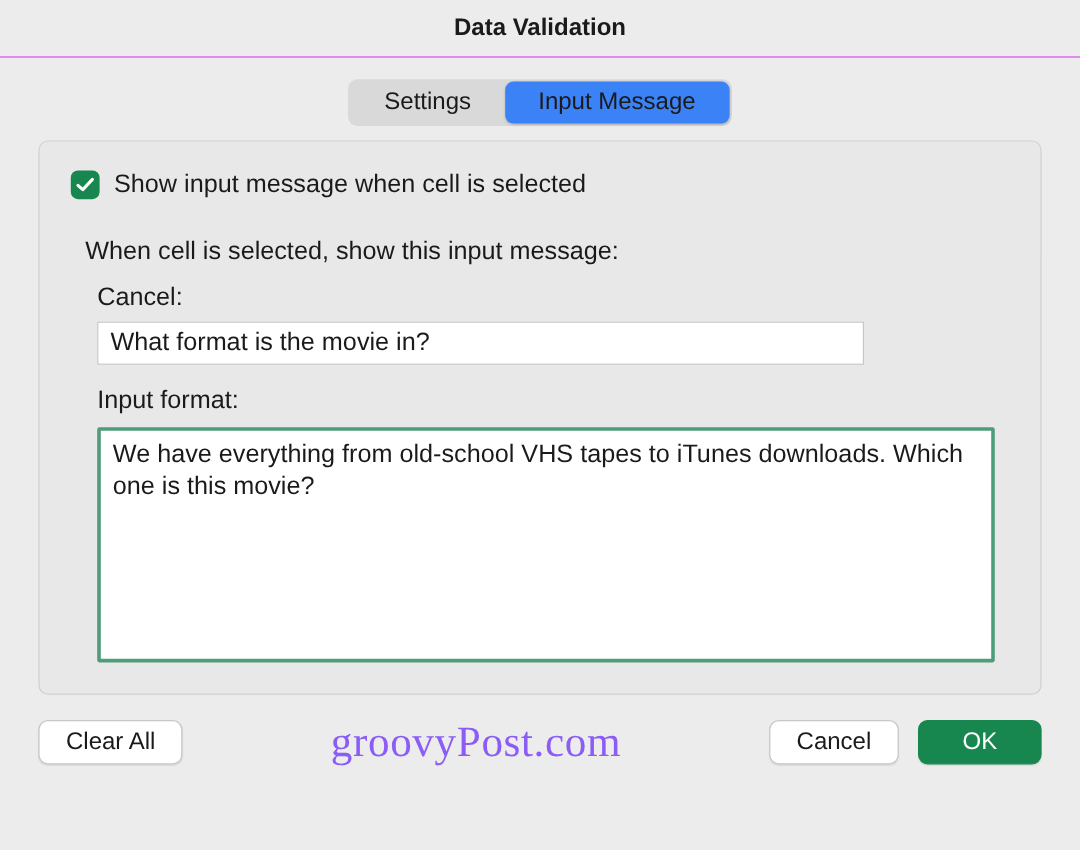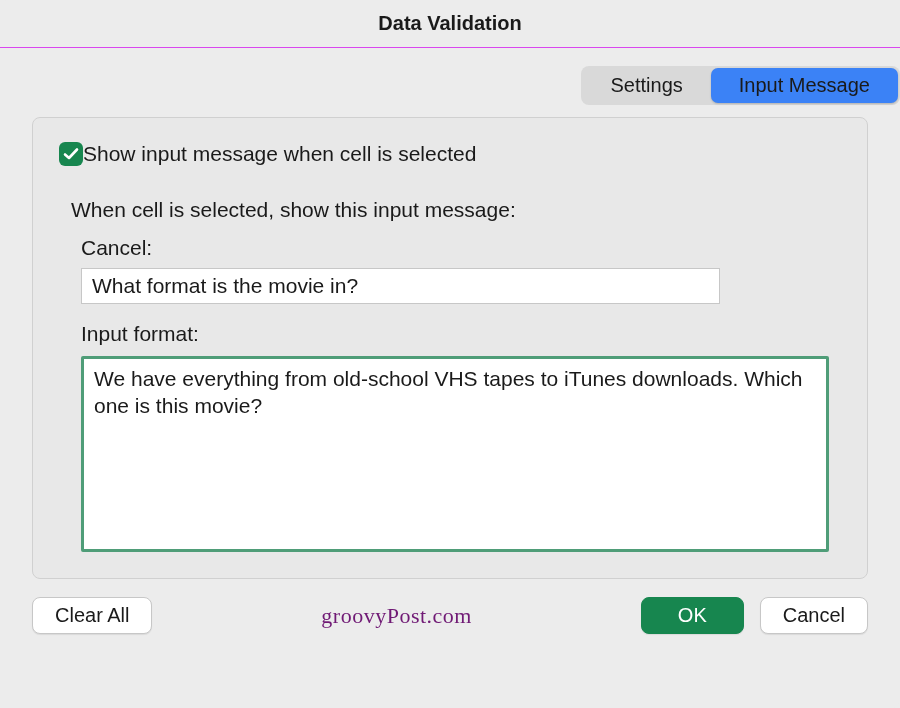--- a/index.html
+++ b/index.html
@@ -23,21 +23,21 @@
     height: 48px;
     display: flex;
     align-items: center;
     justify-content: center;
     border-bottom: 1px solid #d946ef;
     font-weight: 700;
     font-size: 20px;
   }
   .tabs-row {
     display: flex;
-    justify-content: flex-end;
+    justify-content: center;
     padding: 18px 0 0 0;
   }
   .segmented {
     display: flex;
     background: #d9d9d9;
     border-radius: 8px;
     padding: 2px;
   }
   .seg-btn {
     border: none;
@@ -57,20 +57,21 @@
     margin: 12px 32px 0 32px;
     border: 1px solid #d0d0d0;
     border-radius: 8px;
     background: #e8e8e8;
     padding: 24px 26px 26px 26px;
     flex: 0 0 auto;
   }
   .checkbox-row {
     display: flex;
     align-items: flex-start;
+    gap: 12px;
     margin-bottom: 32px;
   }
   .checkbox {
     width: 24px; height: 24px;
     border-radius: 6px;
     background: #17864f;
     display: flex;
     align-items: center;
     justify-content: center;
     color: #fff;
@@ -143,22 +144,22 @@
   .btn.primary {
     background: #17864f;
     border-color: #17864f;
     color: #fff;
     padding: 6px 36px;
     font-weight: 500;
   }
   .spacer { flex: 1; }
   .watermark {
     font-family: Georgia, 'Times New Roman', serif;
-    font-size: 22px;
-    color: #701a75;
+    font-size: 36px;
+    color: #8b5cf6;
     letter-spacing: 0.5px;
     user-select: none;
     margin: 0 8px;
   }
   .right-buttons { display:flex; gap:16px; }
 </style>
 </head>
 <body>
 
 <div class="window">
@@ -198,18 +199,18 @@
   </div>
 
   <div class="footer">
     <button class="btn">Clear All</button>
     <div class="spacer">
       <div style="text-align:center;">
         <span class="watermark">groovyPost.com</span>
       </div>
     </div>
     <div class="right-buttons">
+      <button class="btn">Cancel</button>
       <button class="btn primary">OK</button>
-      <button class="btn">Cancel</button>
     </div>
   </div>
 
 </div>
 
 </body></html>

